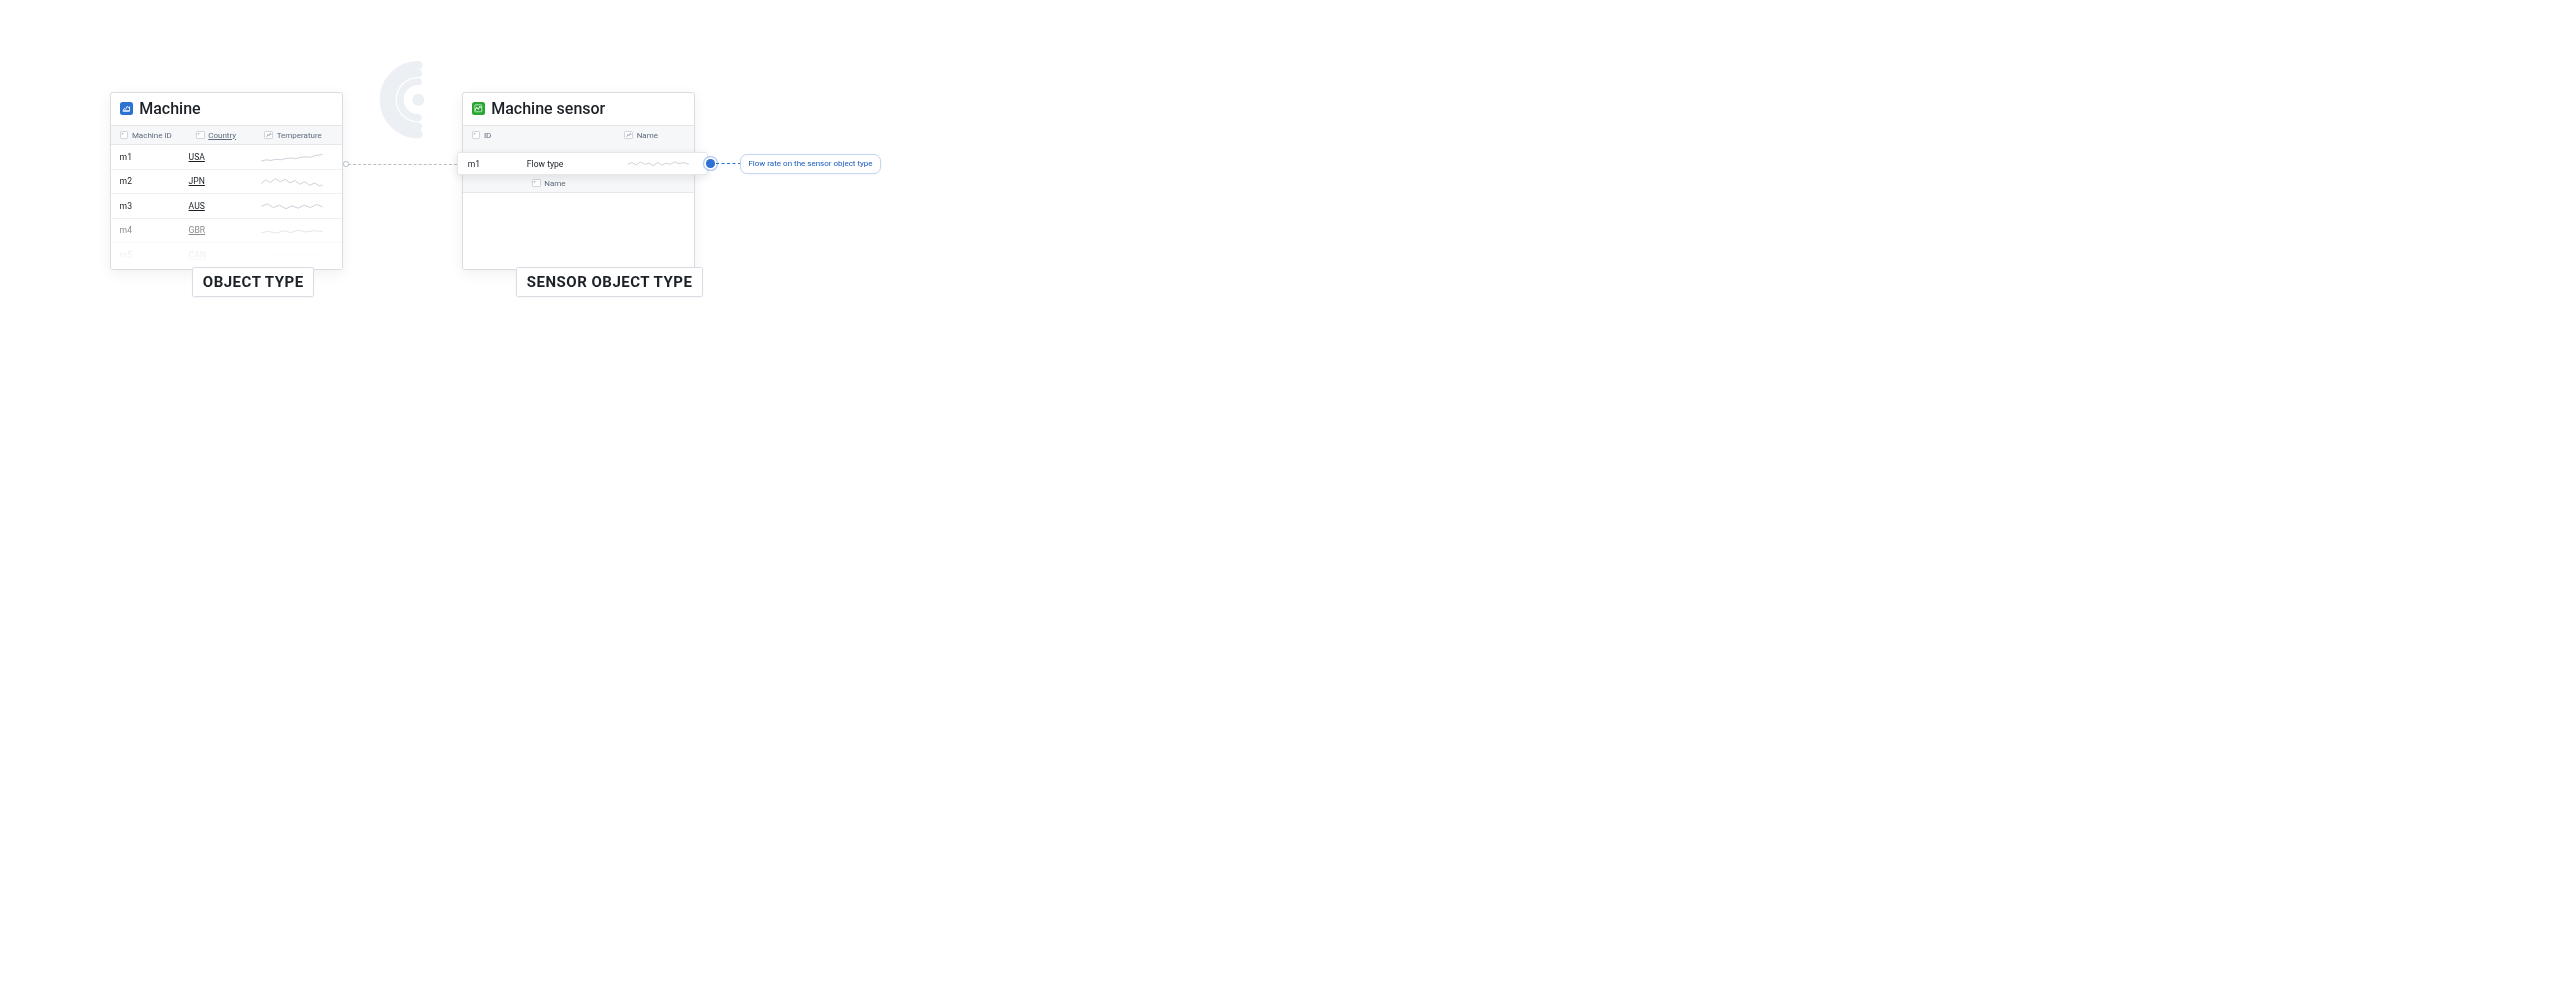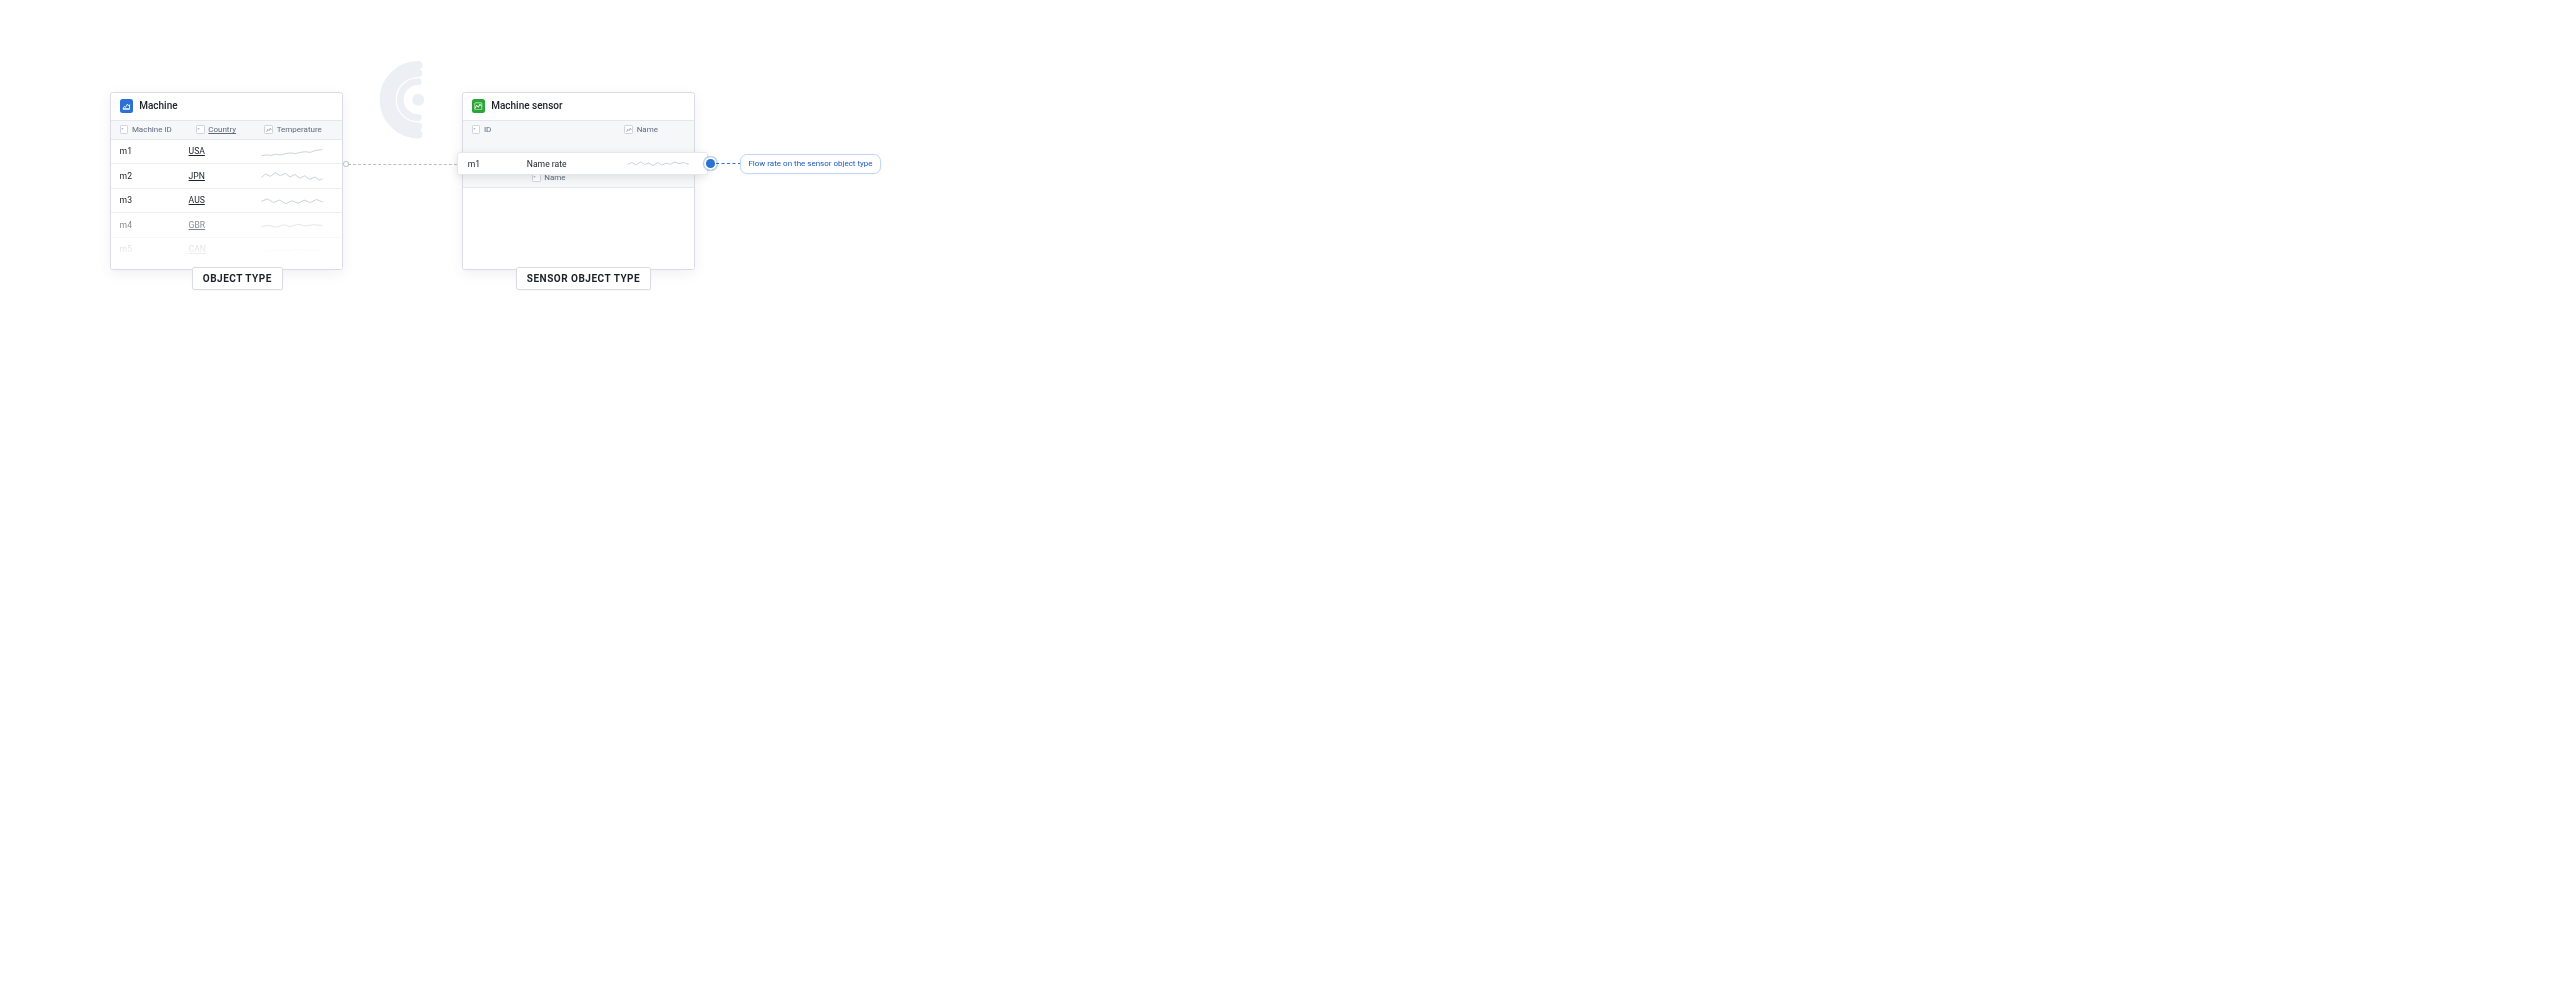--- a/index.html
+++ b/index.html
@@ -45,21 +45,21 @@
     padding: 6.1px 8.6px 7.4px 8.6px;
   }
   .card-head .icon {
     width: 13.5px; height: 13.5px;
     border-radius: 2.5px;
     display: flex; align-items: center; justify-content: center;
   }
   .ic-blue { background: #2d72d2; }
   .ic-green{ background: #29a634; }
   .card-head .icon svg { width: 8.6px; height: 8.6px; fill: #fff; }
-  .card-title { font-size: 10px; font-weight: 500; color: #1c2127; }
+  .card-title { font-size: 16px; font-weight: 500; color: #1c2127; }
 
   .th-row {
     background: #f6f7f9;
     border-top: 0.6px solid #e5e8eb;
     border-bottom: 0.6px solid #e5e8eb;
     display: flex;
     padding: 4.3px 8.6px;
     gap: 7.4px;
   }
   .th {
@@ -188,21 +188,21 @@
     box-shadow: 0 0.6px 2.5px rgba(17,20,24,0.05);
     white-space: nowrap;
   }
 
   .label-chip {
     position: absolute;
     background: #fff;
     border: 0.6px solid #d9dde3;
     border-radius: 2.5px;
     padding: 4.9px 9.8px;
-    font-size: 10px;
+    font-size: 15px;
     font-weight: 700;
     letter-spacing: 0.5px;
     color: #1c2127;
     text-transform: uppercase;
     box-shadow: 0 0.6px 1.8px rgba(17,20,24,0.04);
   }
   .chip-1 { left: 192px; top: 267px; }
   .chip-2 { left: 516px; top: 267px; }
 </style>
 </head>
@@ -374,21 +374,21 @@
         </div>
       <div class="col-c" style="flex:1">
           <div class="skel" style="width:53px"></div>
         </div>
     </div>
     <div class="fade-bottom"></div>
   </div>
 
   <div class="hi-row">
     <div class="col-a">m1</div>
-    <div class="col-b">Name rate</div>
+    <div class="col-b">Flow type</div>
     <div class="spark"><svg viewBox="0 0 100 22">
           <path d="M0 12 L7 9 L14 13 L21 8 L28 12 L35 10 L42 14 L49 9 L56 13 L63 10 L70 12 L77 8 L84 11 L91 9 L100 12"></path>
         </svg></div>
   </div>
 
   <div class="pulse"></div>
   <div class="callout-line"></div>
   <div class="callout">Flow rate on the sensor object type</div>
 
   <div class="label-chip chip-1">Object type</div>

